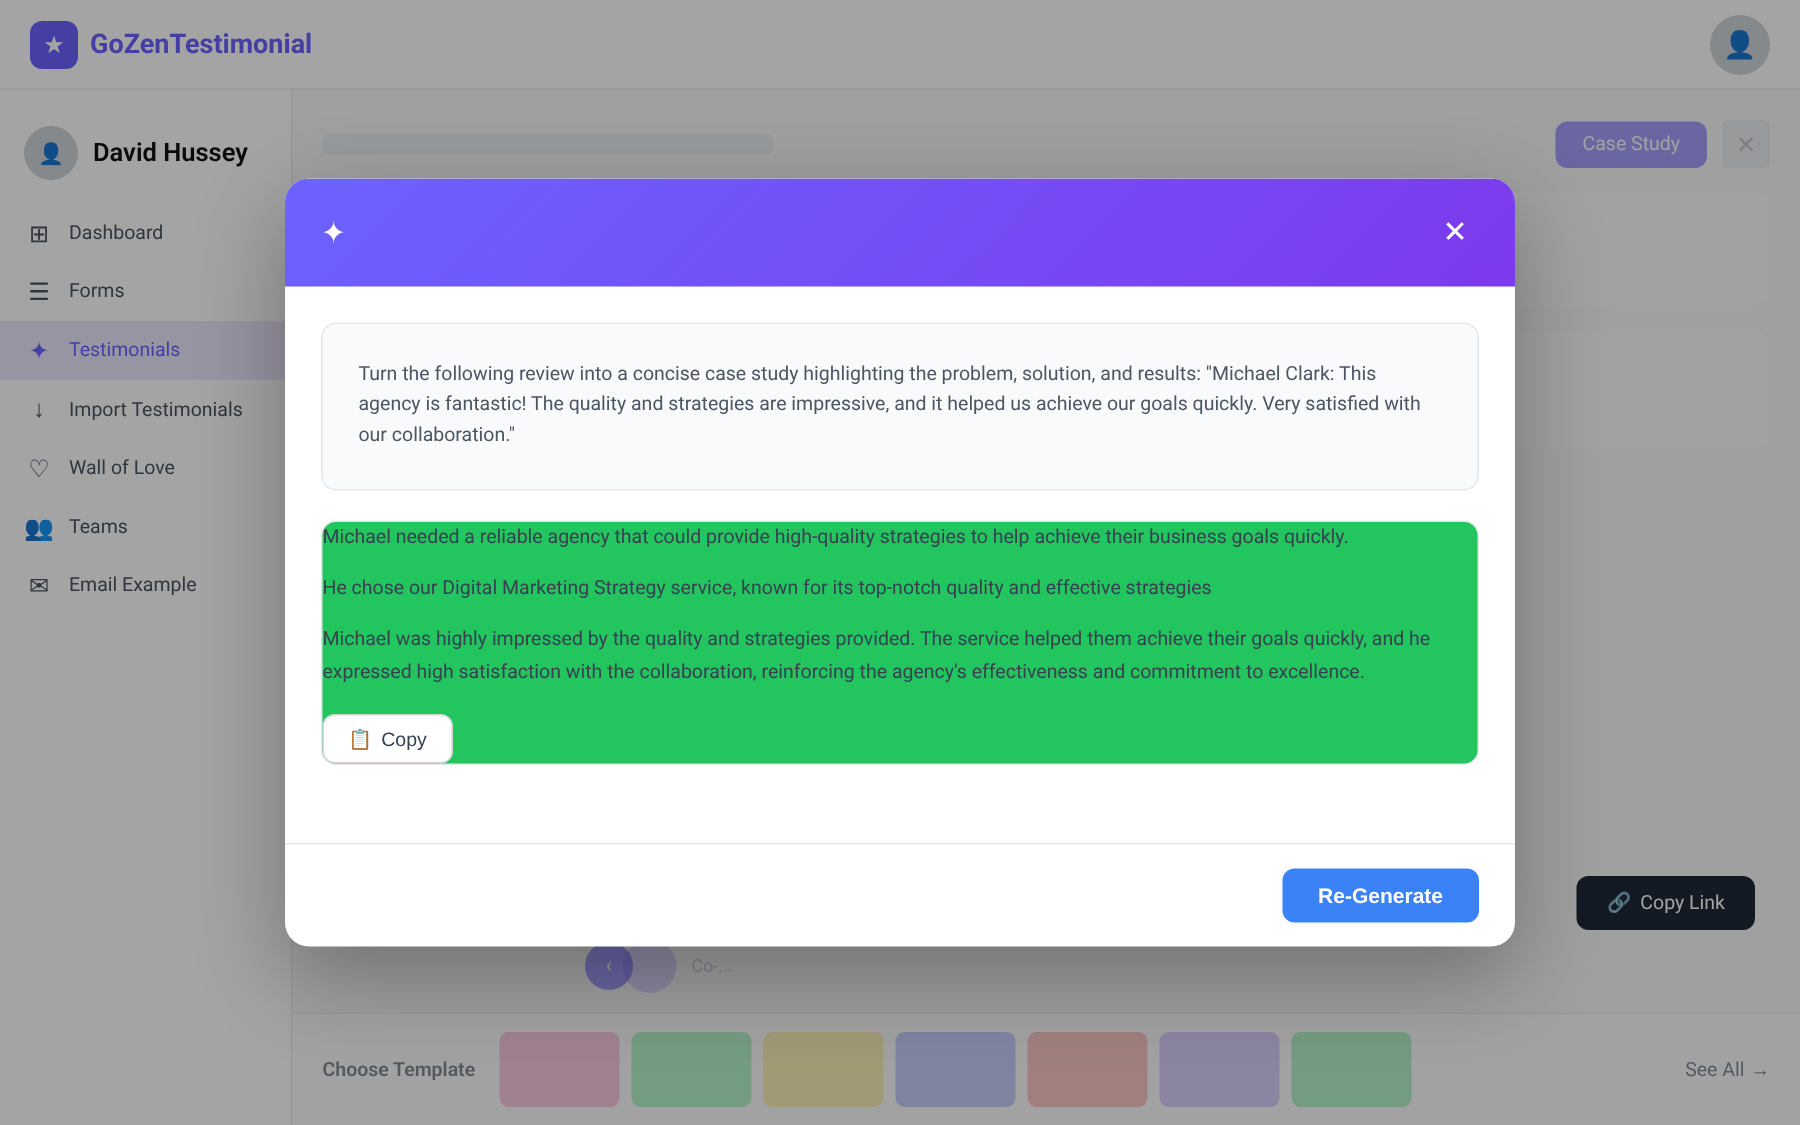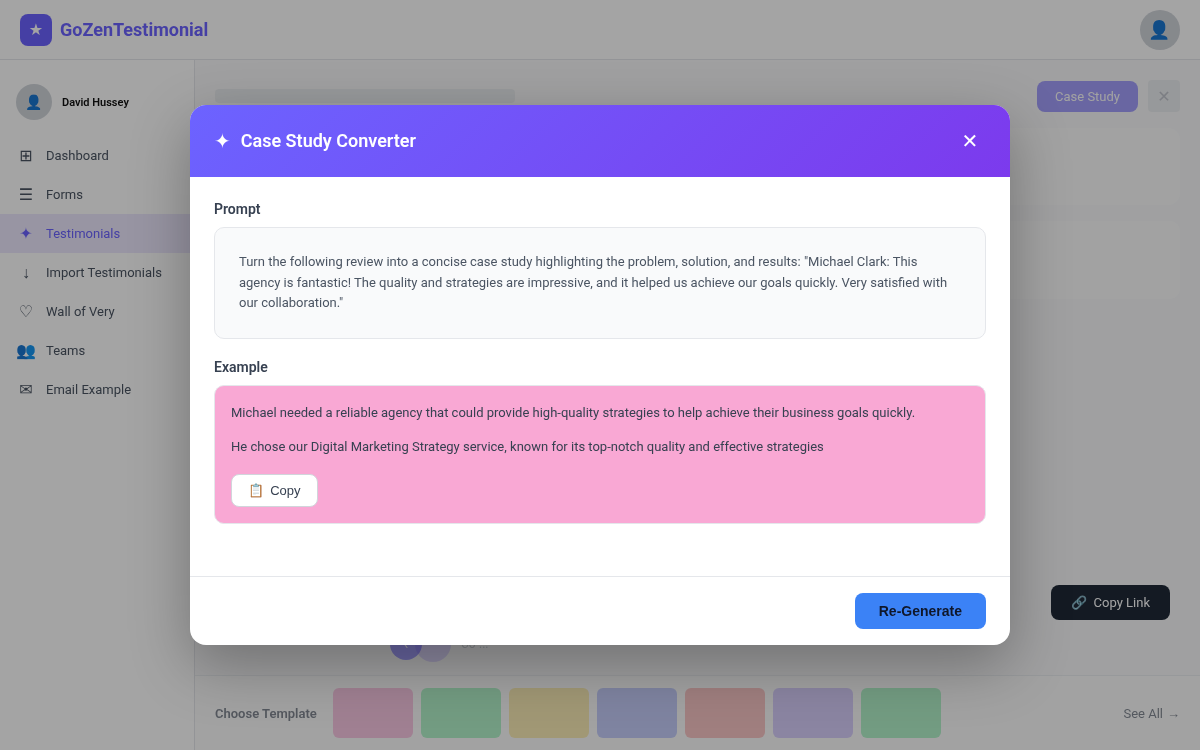--- a/index.html
+++ b/index.html
@@ -93,21 +93,21 @@
       height: 36px;
       border-radius: 50%;
       background: #d1d5db;
       display: flex;
       align-items: center;
       justify-content: center;
       font-size: 14px;
       color: #6b7280;
     }
     .sidebar-username {
-      font-size: 11px;
+      font-size: 17px;
       font-weight: 600;
       color: #111;
     }
     .sidebar-nav {
       display: flex;
       flex-direction: column;
     }
     .sidebar-item {
       display: flex;
       align-items: center;
@@ -269,24 +269,23 @@
       border: 1px solid #e5e7eb;
       border-radius: 10px;
       padding: 24px;
       font-size: 13px;
       color: #4b5563;
       line-height: 1.6;
       margin-bottom: 20px;
     }
 
     .example-box {
-      background: #f9a8d4;
+      background: #22c55e;
       border: 1px solid #e5e7eb;
       border-radius: 10px;
-      padding: 16px;
       margin-bottom: 28px;
     }
     .example-paragraph {
       font-size: 13px;
       color: #374151;
       line-height: 1.7;
       margin-bottom: 12px;
     }
     .example-paragraph:last-of-type {
       margin-bottom: 16px;
@@ -308,21 +307,21 @@
 
     .modal-footer {
       padding: 16px 24px;
       border-top: 1px solid #e5e7eb;
       display: flex;
       justify-content: flex-end;
     }
 
     .regenerate-btn {
       background: #3b82f6;
-      color: #0f172a;
+      color: #ffffff;
       border: none;
       padding: 10px 24px;
       border-radius: 8px;
       font-size: 14px;
       font-weight: 600;
       cursor: pointer;
     }
 
     
     .choose-template-bar {
@@ -450,21 +449,21 @@
         <div class="sidebar-item active">
           <span class="nav-icon">✦</span>
           <span>Testimonials</span>
         </div>
         <div class="sidebar-item">
           <span class="nav-icon">↓</span>
           <span>Import Testimonials</span>
         </div>
         <div class="sidebar-item">
           <span class="nav-icon">♡</span>
-          <span>Wall of Very</span>
+          <span>Wall of Love</span>
         </div>
         <div class="sidebar-item">
           <span class="nav-icon">👥</span>
           <span>Teams</span>
         </div>
         <div class="sidebar-item">
           <span class="nav-icon">✉</span>
           <span>Email Example</span>
         </div>
       </nav>
@@ -536,37 +535,35 @@
     </div>
   </div>
 </div>
 
 <div class="modal-overlay">
   <div class="modal">
 
     <div class="modal-header">
       <div class="modal-header-left">
         <span class="sparkle-icon">✦</span>
-        <span class="modal-title">Case Study Converter</span>
       </div>
       <button class="modal-close">✕</button>
     </div>
 
     <div class="modal-body">
 
       <div>
-        <div class="section-label">Prompt</div>
         <div class="prompt-box">Turn the following review into a concise case study highlighting the problem, solution, and results: "Michael Clark: This agency is fantastic! The quality and strategies are impressive, and it helped us achieve our goals quickly. Very satisfied with our collaboration."</div>
       </div>
 
       <div>
-        <div class="section-label">Example</div>
         <div class="example-box">
           <p class="example-paragraph">Michael needed a reliable agency that could provide high-quality strategies to help achieve their business goals quickly.</p>
           <p class="example-paragraph">He chose our Digital Marketing Strategy service, known for its top-notch quality and effective strategies</p>
+          <p class="example-paragraph">Michael was highly impressed by the quality and strategies provided. The service helped them achieve their goals quickly, and he expressed high satisfaction with the collaboration, reinforcing the agency's effectiveness and commitment to excellence.</p>
           <button class="copy-btn">
             <span>📋</span>
             <span>Copy</span>
           </button>
         </div>
       </div>
     </div>
 
     <div class="modal-footer">
       <button class="regenerate-btn">Re-Generate</button>

